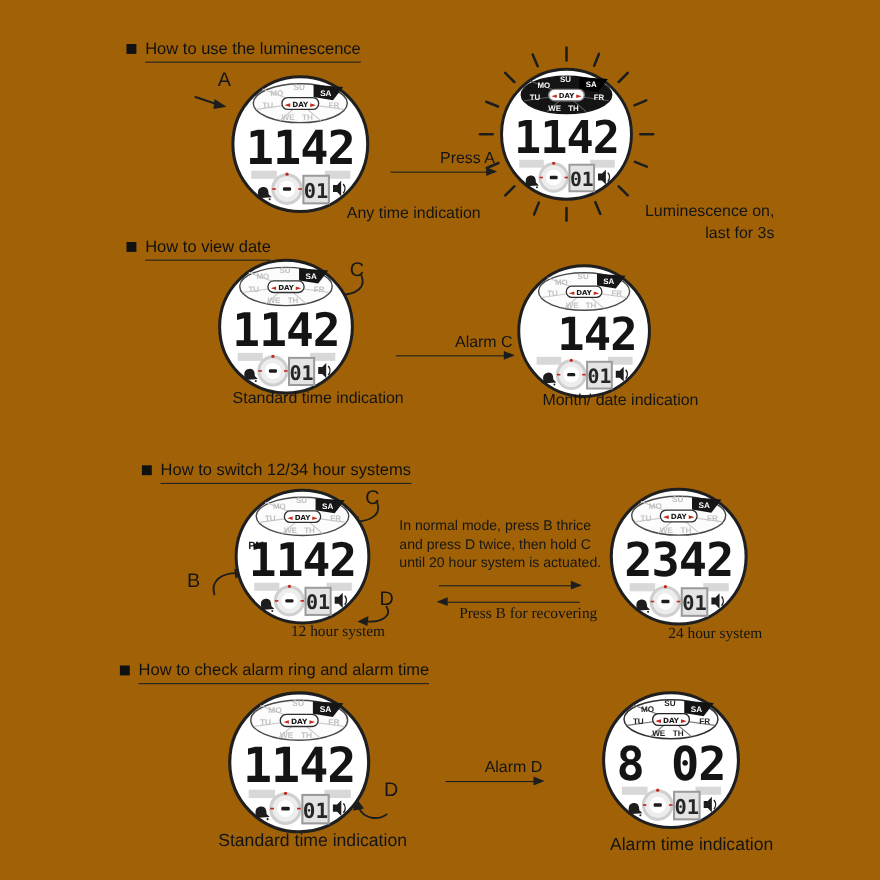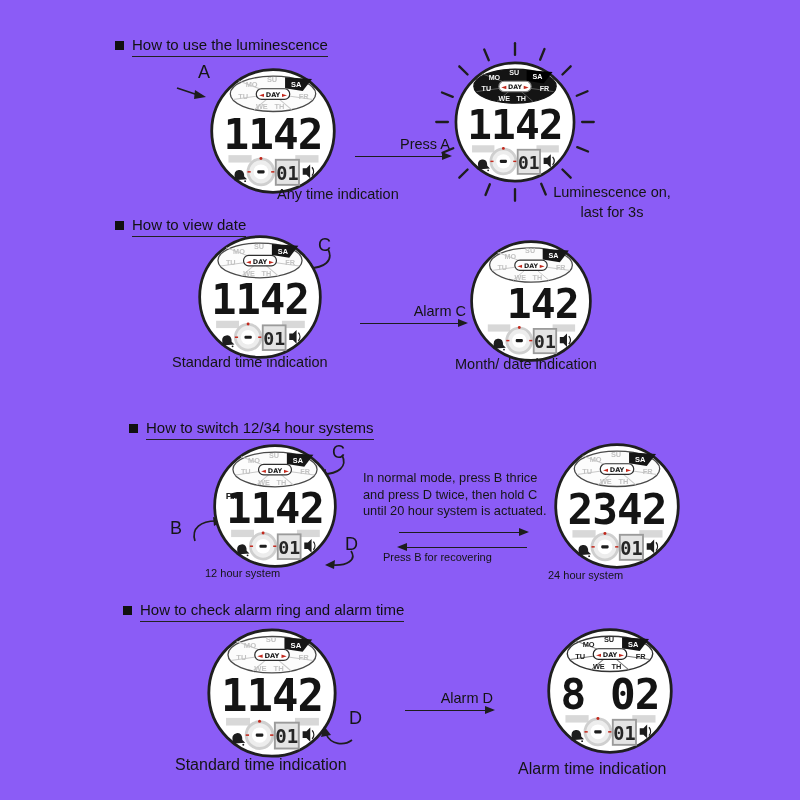--- a/index.html
+++ b/index.html
@@ -1,25 +1,25 @@
 <!DOCTYPE html>
 <html><head>
 <meta charset="utf-8">
 <style>
   html,body{margin:0;padding:0;background:#fff;}
-  .page{position:relative;width:800px;height:800px;background:#8b5cf6;overflow:hidden;
+  .page{position:relative;width:800px;height:800px;background:#a16207;overflow:hidden;
         font-family:"Liberation Sans",sans-serif;color:#141414;}
   .abs{position:absolute;}
   .section-title{font-size:15px;white-space:nowrap;color:#111;}
   .section-title .bullet{display:inline-block;width:9px;height:9px;background:#111;margin-right:8px;}
   .section-title .t{border-bottom:1.6px solid #222;padding-bottom:3px;}
-  .caption{position:absolute;text-align:left;font-size:14.5px;white-space:nowrap;}
+  .caption{position:absolute;text-align:right;font-size:14.5px;white-space:nowrap;}
   .caption.big{font-size:16px;}
-  .caption.small{font-size:11px;}
-  .caption-block{position:absolute;font-size:14.5px;line-height:1.35;text-align:center;}
+  .caption.small{font-size:14px;font-family:Liberation Serif, serif;}
+  .caption-block{position:absolute;font-size:14.5px;line-height:1.35;text-align:right;margin-left:17px;}
   .press{position:absolute;text-align:right;font-size:14.5px;}
   .press .lbl{margin-bottom:4px;}
   .arrow{position:relative;height:2px;}
   .arrow .line{border-top:1.6px solid #1d1d1d;height:0;}
   .arrow.right::after{content:"";position:absolute;right:-2px;top:-3.8px;width:0;height:0;
     border-left:10px solid #1d1d1d;border-top:4.5px solid transparent;border-bottom:4.5px solid transparent;}
   .arrow.left::before{content:"";position:absolute;left:-2px;top:-3.8px;width:0;height:0;
     border-right:10px solid #1d1d1d;border-top:4.5px solid transparent;border-bottom:4.5px solid transparent;}
   .btn-label{position:absolute;font-size:18px;color:#161616;}
   .instruction{position:absolute;font-size:12.8px;line-height:1.3;color:#161616;}
@@ -265,21 +265,21 @@
 
   <svg class="abs" style="left:552px;top:441px" width="130" height="130" viewBox="0 0 140 140">
     <use href="#face-base"></use>
       <use href="#band-light"></use>
     <text class="lcd" x="70" y="89" text-anchor="middle">2342</text>
   </svg>
 
   <div class="caption small" style="left:205px;top:567px;width:145px">12 hour system</div>
   <div class="caption small" style="left:548px;top:569px;width:145px">24 hour system</div>
 
-  <div class="section-title abs" style="left:123px;top:601px">
+  <div class="section-title abs" style="left:109px;top:601px">
     <span class="bullet"></span><span class="t">How to check alarm ring and alarm time</span>
   </div>
 
   <svg class="abs" style="left:205px;top:626px" width="134" height="134" viewBox="0 0 140 140">
     <use href="#face-base"></use>
       <use href="#band-light"></use>
     <text class="lcd" x="70" y="89" text-anchor="middle">1142</text>
   </svg>
 
   <div class="btn-label" style="left:349px;top:708px">D</div>

